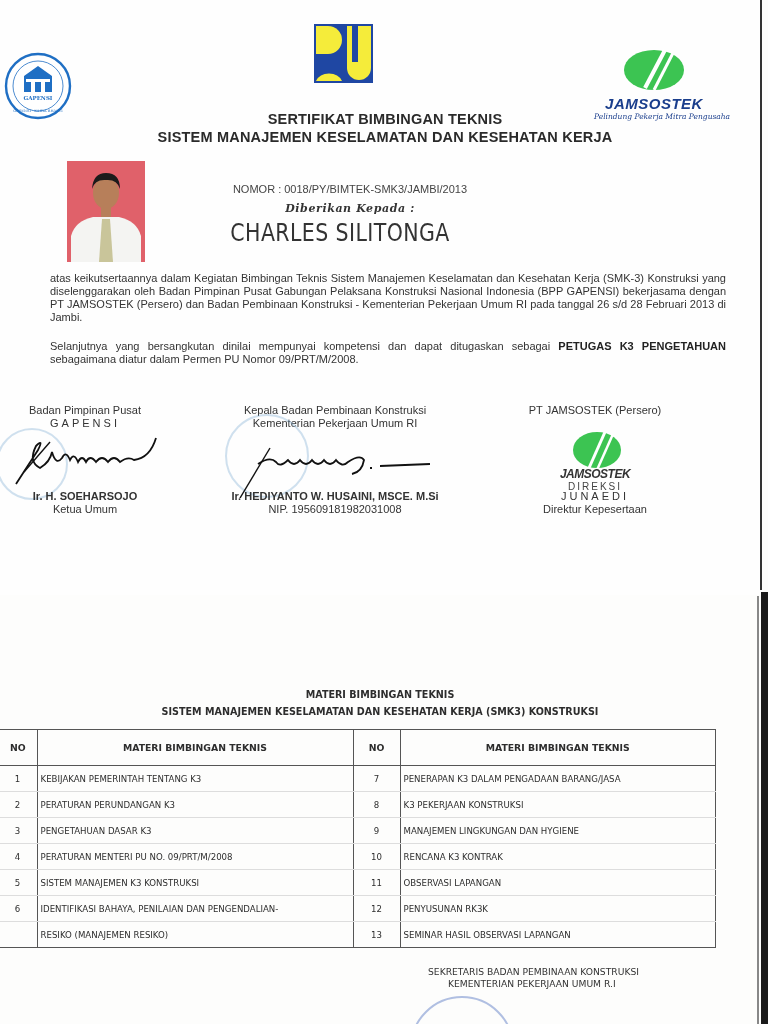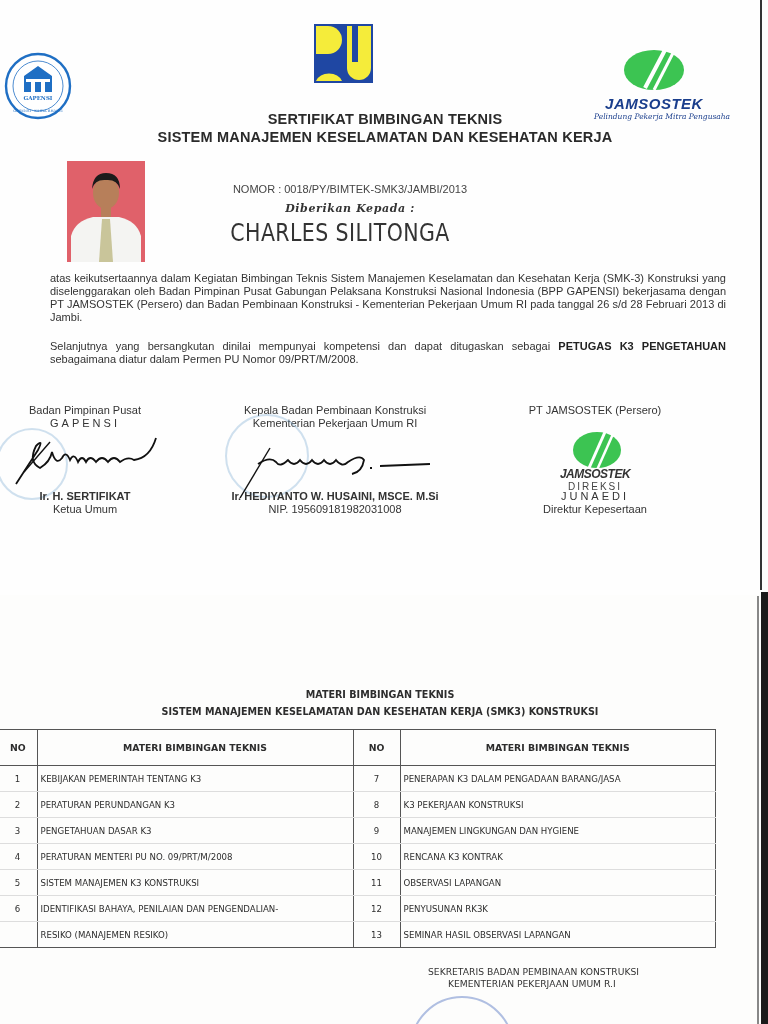--- a/index.html
+++ b/index.html
@@ -121,21 +121,21 @@
 
 <div class="abs sig-block sig1">
   <div>Badan Pimpinan Pusat</div>
   <div class="spaced">GAPENSI</div>
   <div class="abs stamp" style="left:-14px; top:24px; width:68px; height:68px;"></div>
   <svg class="abs" style="left:0; top:28px;" width="150" height="60">
     <path d="M6 52 L28 18 Q34 6 26 14 Q18 30 30 36 Q40 30 42 20 Q46 34 52 26 Q56 18 60 28 Q64 20 68 30 Q72 22 76 30 Q80 22 86 30 Q92 22 98 30 Q104 22 110 30 Q118 24 124 28 Q140 26 146 6" fill="none" stroke="#111" stroke-width="1.8"></path>
     <path d="M14 40 L40 10" stroke="#111" stroke-width="1.4"></path>
   </svg>
   <div class="sig-foot" style="top:86px;">
-    <div class="sig-name">Ir. H. SERTIFIKAT</div>
+    <div class="sig-name">Ir. H. SOEHARSOJO</div>
     <div>Ketua Umum</div>
   </div>
 </div>
 
 <div class="abs sig-block sig2">
   <div>Kepala Badan Pembinaan Konstruksi</div>
   <div>Kementerian Pekerjaan Umum RI</div>
   <div class="abs stamp" style="left:10px; top:10px; width:80px; height:80px;"></div>
   <svg class="abs" style="left:15px; top:34px;" width="220" height="60">
     <path d="M10 60 L40 10" stroke="#111" stroke-width="1.4"></path>

